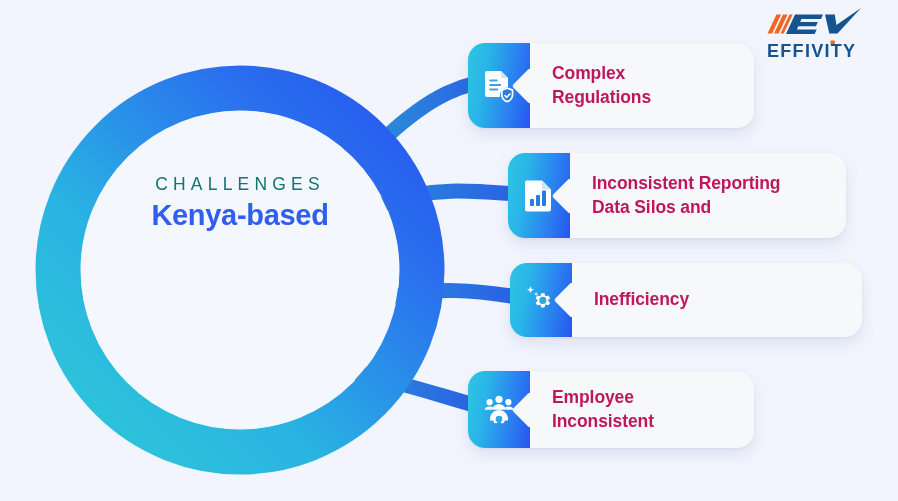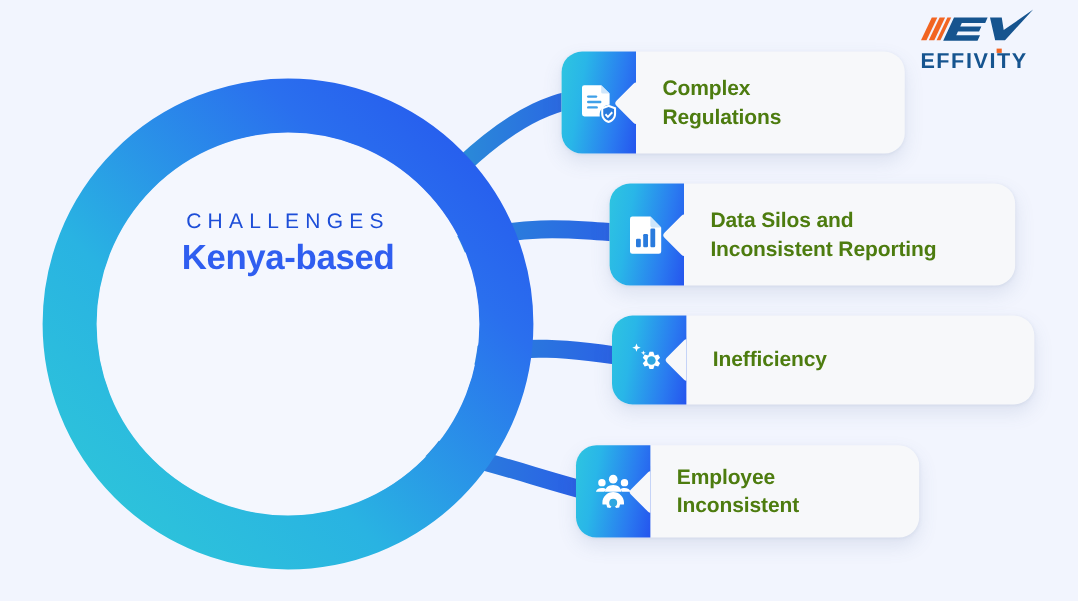--- a/index.html
+++ b/index.html
@@ -35,21 +35,21 @@
     position:absolute;
     left:90px; top:170px;
     width:300px;
     text-align:center;
     z-index:5;
   }
   .center-text .kicker {
     font-size:17.5px;
     font-weight:500;
     letter-spacing:5.2px;
-    color:#1d4ed8;
+    color:#0f766e;
     line-height:1.62;
     text-transform:uppercase;
     white-space:nowrap;
   }
   .center-text .headline {
     font-size:29px;
     font-weight:bold;
     color:#2f5ef0;
     line-height:1.18;
     letter-spacing:-0.3px;
@@ -90,30 +90,30 @@
     border-radius:3px;
   }
   .icon-panel svg { position:relative; z-index:2; display:block; }
   .card-label {
     display:flex;
     align-items:center;
     padding-left:22px;
     padding-right:20px;
     font-size:17.5px;
     font-weight:bold;
-    color:#4d7c0f;
+    color:#be185d;
     line-height:1.33;
     letter-spacing:-0.1px;
   }
 
   
   #card-0 { left:468px; top:43px;  width:286px; height:85px; }
   #card-1 { left:508px; top:153px; width:338px; height:85px; }
   #card-2 { left:498px; top:263px; width:352px; height:74px;margin-left:12px; }
-  #card-3 { left:468px; top:371px; width:286px; height:77px;margin-left:12px; }
+  #card-3 { left:468px; top:371px; width:286px; height:77px; }
 </style>
 </head>
 <body>
 
 <div id="stage">
 
   <svg id="art" viewBox="0 0 898 501">
     <defs>
       <linearGradient id="ringGrad" x1="0" y1="1" x2="1" y2="0">
         <stop offset="0%" stop-color="#2ec8d8"></stop>
@@ -173,22 +173,22 @@
       <svg width="30" height="33" viewBox="0 0 30 33">
         <path fill="#ffffff" d="M3 1.5h15l9 9v20a2 2 0 0 1-2 2H3a2 2 0 0 1-2-2V3.5a2 2 0 0 1 2-2z"></path>
         <path fill="#cfe6fb" d="M18 1.5l9 9h-7.4A1.6 1.6 0 0 1 18 8.9V1.5z"></path>
         <rect x="6" y="20" width="4" height="7" rx="1" fill="#2a7bdd"></rect>
         <rect x="12" y="16" width="4" height="11" rx="1" fill="#2a7bdd"></rect>
         <rect x="18" y="11.5" width="4" height="15.5" rx="1" fill="#2a7bdd"></rect>
       </svg>
     </div>
     <div class="card-label">
       <div>
+        <div>Inconsistent Reporting</div>
         <div>Data Silos and</div>
-        <div>Inconsistent Reporting</div>
       </div>
     </div>
   </div>
 
   <div class="card" id="card-2">
     <div class="icon-panel">
       <svg width="34" height="34" viewBox="0 0 34 34">
         <path fill="#ffffff" d="M6.4 3.2l.95 2.55 2.55.95-2.55.95L6.4 10.2l-.95-2.55L2.9 6.7l2.55-.95L6.4 3.2z"></path>
         <path fill="#ffffff" d="M12.1 9.0l.55 1.5 1.5.55-1.5.55-.55 1.5-.55-1.5-1.5-.55 1.5-.55.55-1.5z"></path>
         <path fill="#ffffff" d="M20.4 10.2l1.05 3.0 3.05-.75 1.55 2.7-2.2 2.25 2.2 2.25-1.55 2.7-3.05-.75-1.05 3.0h-3.1l-1.05-3.0-3.05.75-1.55-2.7 2.2-2.25-2.2-2.25 1.55-2.7 3.05.75 1.05-3.0h3.1z"></path>

